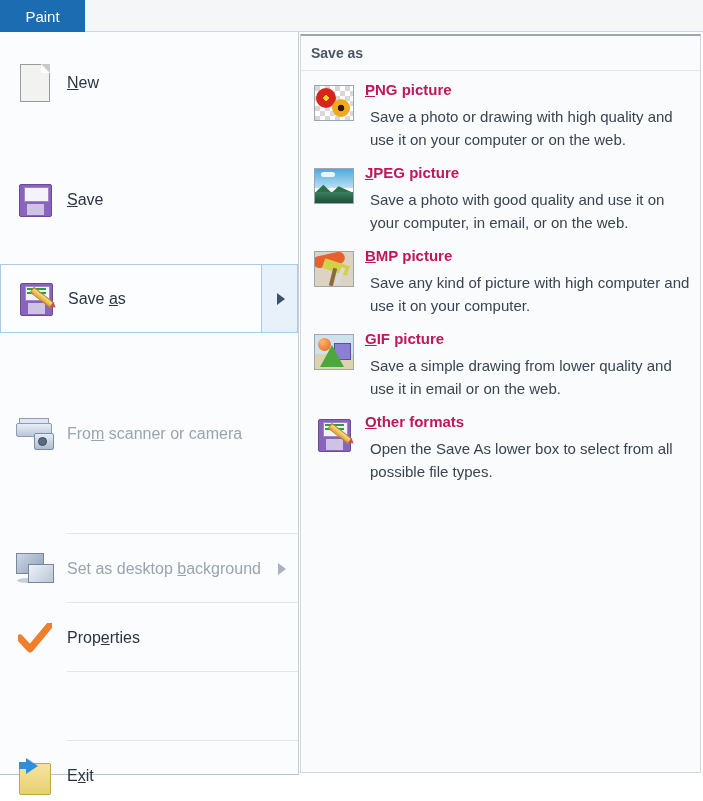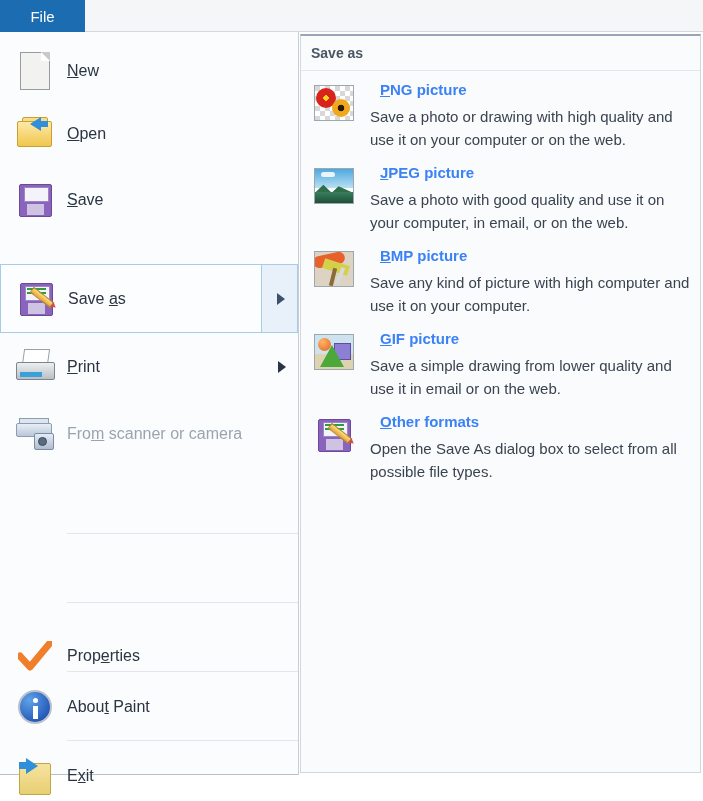--- a/index.html
+++ b/index.html
@@ -92,22 +92,22 @@
     position:absolute;left:0;width:399px;
   }
   .fmt-item .fico{
     position:absolute;left:13px;top:4px;width:40px;height:36px;
     border:1px solid #9ea7b0;
     background:#ffffff;
     box-sizing:border-box;
     overflow:hidden;
   }
   .fmt-item .ftitle{
-    position:absolute;left:79px;top:0;
-    font-size:15px;font-weight:bold;color:#3b82f6;
+    position:absolute;left:64px;top:0;
+    font-size:15px;font-weight:bold;color:#be185d;
     white-space:nowrap;
   }
   .fmt-item .fdesc{
     position:absolute;left:69px;top:24px;width:320px;
     font-size:15px;color:#3a4450;line-height:23px;
   }
   .u{text-decoration:underline;}
   
   .ic{position:relative;width:100%;height:100%;}
   
@@ -197,38 +197,31 @@
      background:radial-gradient(circle at 35% 30%,#ffb36b,#e2641a);}
   .th-gif .cone{position:absolute;left:5px;top:10px;width:0;height:0;
      border-left:12px solid transparent;border-right:12px solid transparent;border-bottom:22px solid #4da83c;}
   .th-gif .cube{position:absolute;right:2px;top:8px;width:15px;height:15px;background:#8d7fd6;border:1px solid #5b4fa3;}
 </style>
 </head>
 <body>
 
 <div id="ribbon">
   <div id="file-tab">
-    <span>File</span>
+    <span>Paint</span>
   </div>
 </div>
 
 <div id="left-panel">
 
-  <div class="menu-item" id="item-new" style="top:4px;padding-left:34px;">
+  <div class="menu-item" id="item-new" style="top:16px;padding-left:34px;">
     <span class="ico"><span class="ic"><span class="ic-new"></span></span></span>
     <span class="lbl"><span class="u">N</span>ew</span>
   </div>
 
-  <div class="menu-item" id="item-open" style="top:67px;">
-    <span class="ico"><span class="ic">
-      <span class="ic-folder2"></span><span class="ic-folder"></span>
-      <span class="ic-arrowblue2"></span><span class="ic-arrowblue"></span>
-    </span></span>
-    <span class="lbl"><span class="u">O</span>pen</span>
-  </div>
 
   <div class="menu-item" id="item-save" style="top:133px;">
     <span class="ico"><span class="ic">
       <span class="ic-floppy">
             <span class="sh"></span>
             <span class="sh2"></span>
           </span>
     </span></span>
     <span class="lbl"><span class="u">S</span>ave</span>
   </div>
@@ -241,58 +234,49 @@
             <span class="grn2"></span>
             <span class="sh2"></span>
           </span>
       <span class="ic-pencil"></span>
     </span></span>
     <span class="lbl">Save <span class="u">a</span>s</span>
     <span class="hl-right"></span>
     <span class="arrow"></span>
   </div>
 
-  <div class="menu-item" id="item-print" style="top:300px;">
-    <span class="ico"><span class="ic">
-      <span class="ic-prn-top"></span><span class="ic-prn-body"></span><span class="ic-prn-slot"></span>
-    </span></span>
-    <span class="lbl"><span class="u">P</span>rint</span>
+
+  <div class="menu-item disabled" id="item-scanner" style="top:367px;">
+    <span class="ico"><span class="ic">
+      <span class="ic-scan2"></span><span class="ic-scan"></span><span class="ic-cam"></span>
+    </span></span>
+    <span class="lbl">Fro<span class="u">m</span> scanner or camera</span>
+  </div>
+
+  <div class="sep" style="top:501px;"></div>
+
+  <div class="menu-item disabled" id="item-desktop" style="top:502px;">
+    <span class="ico"><span class="ic">
+      <span class="ic-base"></span><span class="ic-mon"></span><span class="ic-mon2"></span>
+    </span></span>
+    <span class="lbl">Set as desktop <span class="u">b</span>ackground</span>
     <span class="arrow"></span>
   </div>
-
-  <div class="menu-item disabled" id="item-scanner" style="top:367px;">
-    <span class="ico"><span class="ic">
-      <span class="ic-scan2"></span><span class="ic-scan"></span><span class="ic-cam"></span>
-    </span></span>
-    <span class="lbl">Fro<span class="u">m</span> scanner or camera</span>
-  </div>
-
-  <div class="sep" style="top:501px;"></div>
-
   <div class="sep" style="top:570px;"></div>
 
-  <div class="menu-item" id="item-props" style="top:589px;">
+  <div class="menu-item" id="item-props" style="top:571px;">
     <span class="ico"><span class="ic">
       <svg class="ic-chk" viewBox="0 0 34 30">
         <path d="M2 15 L12 26 L32 2" stroke="#ef7f2a" stroke-width="7" fill="none" stroke-linecap="round" stroke-linejoin="round"></path>
       </svg>
     </span></span>
     <span class="lbl">Prop<span class="u">e</span>rties</span>
   </div>
   <div class="sep" style="top:639px;"></div>
 
-  <div class="menu-item" id="item-about" style="top:640px;">
-    <span class="ico"><span class="ic">
-      <span class="ic-info">
-            <span class="dot"></span>
-            <span class="bar"></span>
-          </span>
-    </span></span>
-    <span class="lbl">Abou<span class="u">t</span> Paint</span>
-  </div>
   <div class="sep" style="top:708px;"></div>
 
   <div class="menu-item" id="item-exit" style="top:709px;">
     <span class="ico"><span class="ic">
       <span class="ic-exit"></span><span class="ic-exitarrow2"></span><span class="ic-exitarrow"></span>
     </span></span>
     <span class="lbl">E<span class="u">x</span>it</span>
   </div>
 </div>
 
@@ -356,15 +340,15 @@
         <span class="ic-floppy">
             <span class="sh"></span>
             <span class="grn"></span>
             <span class="grn2"></span>
             <span class="sh2"></span>
           </span>
         <span class="ic-pencil"></span>
       </span>
     </span>
     <span class="ftitle"><span class="u">O</span>ther formats</span>
-    <span class="fdesc">Open the Save As dialog box to select from all possible file types.</span>
+    <span class="fdesc">Open the Save As lower box to select from all possible file types.</span>
   </div>
 </div>
 
 </body></html>

